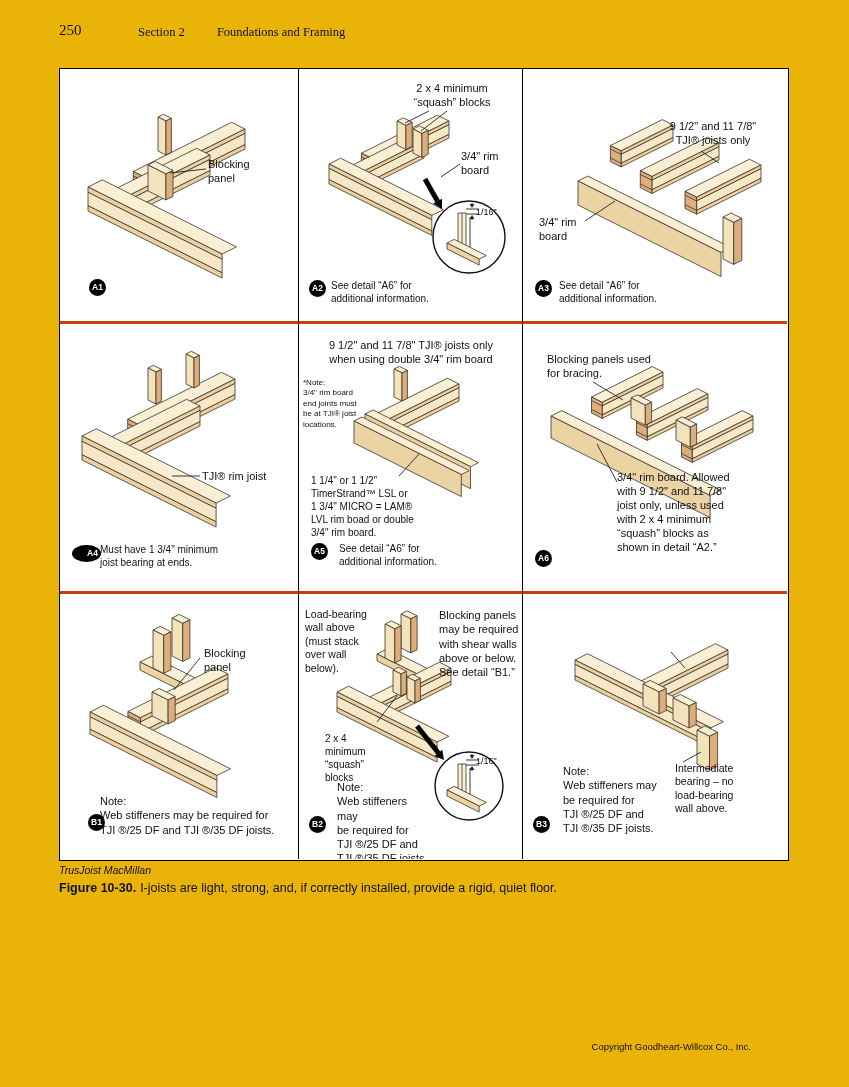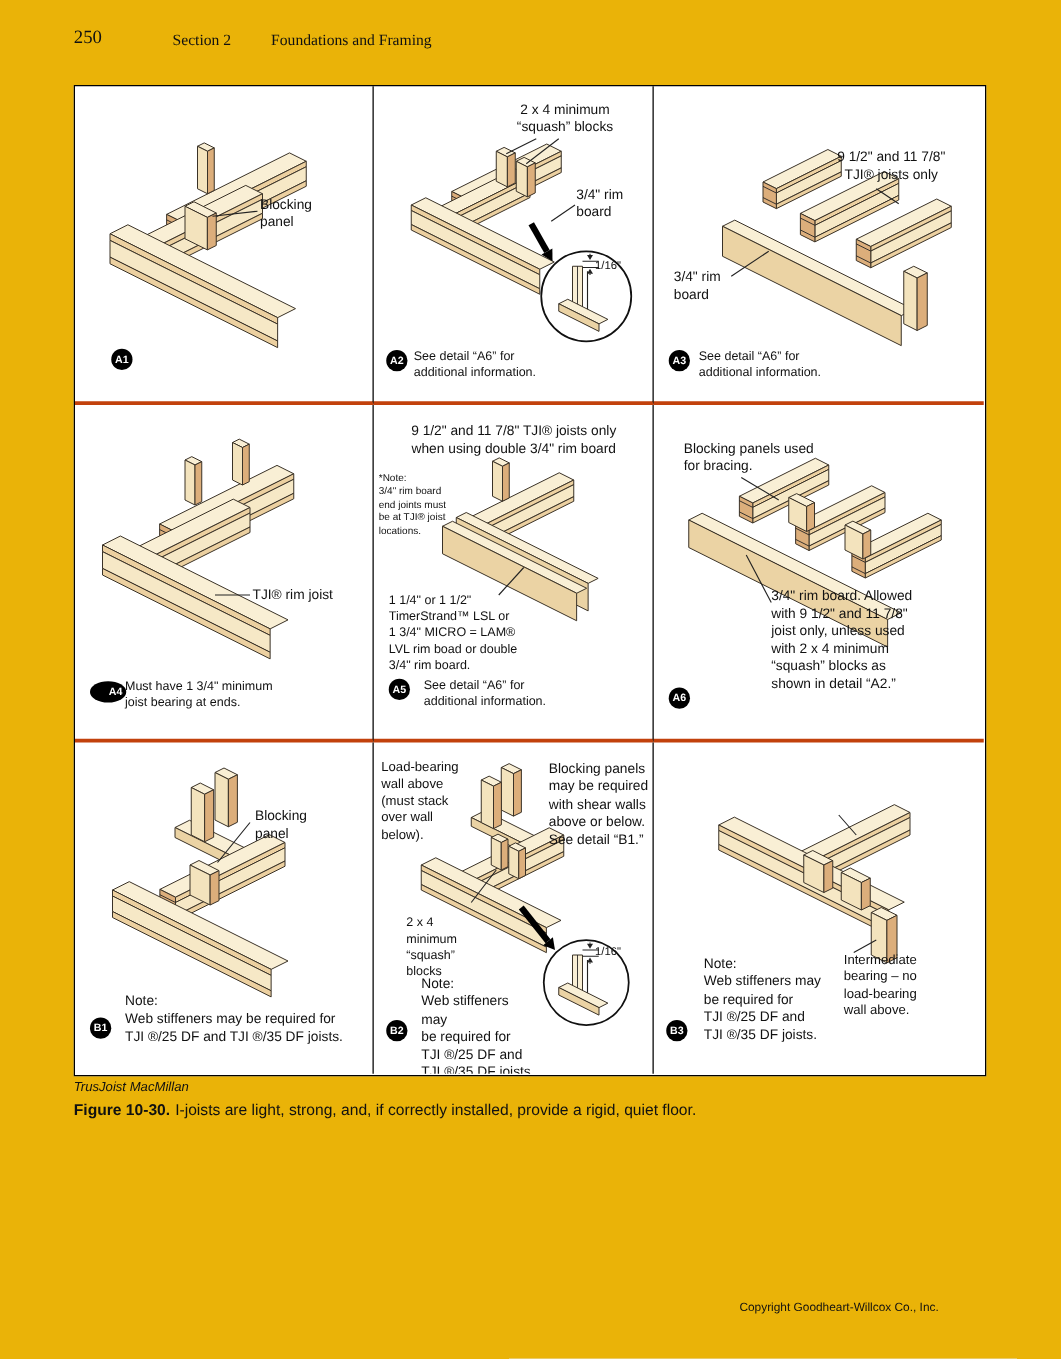--- a/index.html
+++ b/index.html
@@ -313,21 +313,21 @@
           <polygon points="92.0,98.0 108.1,106.0 115.2,102.5 99.2,94.4" fill="#f9efd5" stroke="#3a3227" stroke-width="0.8" stroke-linejoin="round"></polygon>
           <polygon points="92.0,98.0 108.1,106.0 108.1,130.0 92.0,122.0" fill="#f3e3bd" stroke="#3a3227" stroke-width="0.8" stroke-linejoin="round"></polygon>
           <polygon points="108.1,106.0 115.2,102.5 115.2,126.5 108.1,130.0" fill="#dcae7b" stroke="#3a3227" stroke-width="0.8" stroke-linejoin="round"></polygon>
           <line x1="140" y1="64" x2="114" y2="96" stroke="#222" stroke-width="0.9"></line>
         </svg>
       <div class="lbl" style="left:144px;top:52px;">Blocking
 panel</div>
       <div class="note-sm" style="left:40px;top:200px;width:196px;">Note:
 Web stiffeners may be required for
 TJI ®/25 DF and TJI ®/35 DF joists.</div>
-      <div class="badge" style="left:12px;top:220px;">B1</div>
+      <div class="badge" style="left:28px;top:220px;">B1</div>
     </div>
 
     <div class="cell br">
       <svg id="art-b2" class="art" width="223" height="265" viewBox="0 0 223 265">
           <polygon points="78.0,60.0 124.5,83.2 135.2,77.9 88.7,54.6" fill="#f9efd5" stroke="#3a3227" stroke-width="0.8" stroke-linejoin="round"></polygon>
           <polygon points="78.0,60.0 124.5,83.2 124.5,90.2 78.0,67.0" fill="#ebd3a4" stroke="#3a3227" stroke-width="0.8" stroke-linejoin="round"></polygon>
           <polygon points="102.0,20.0 111.8,24.9 118.1,21.8 108.3,16.9" fill="#f9efd5" stroke="#3a3227" stroke-width="0.8" stroke-linejoin="round"></polygon>
           <polygon points="102.0,20.0 111.8,24.9 111.8,58.9 102.0,54.0" fill="#f3e3bd" stroke="#3a3227" stroke-width="0.8" stroke-linejoin="round"></polygon>
           <polygon points="111.8,24.9 118.1,21.8 118.1,55.8 111.8,58.9" fill="#dcae7b" stroke="#3a3227" stroke-width="0.8" stroke-linejoin="round"></polygon>
           <polygon points="86.0,30.0 95.8,34.9 102.1,31.8 92.3,26.9" fill="#f9efd5" stroke="#3a3227" stroke-width="0.8" stroke-linejoin="round"></polygon>

